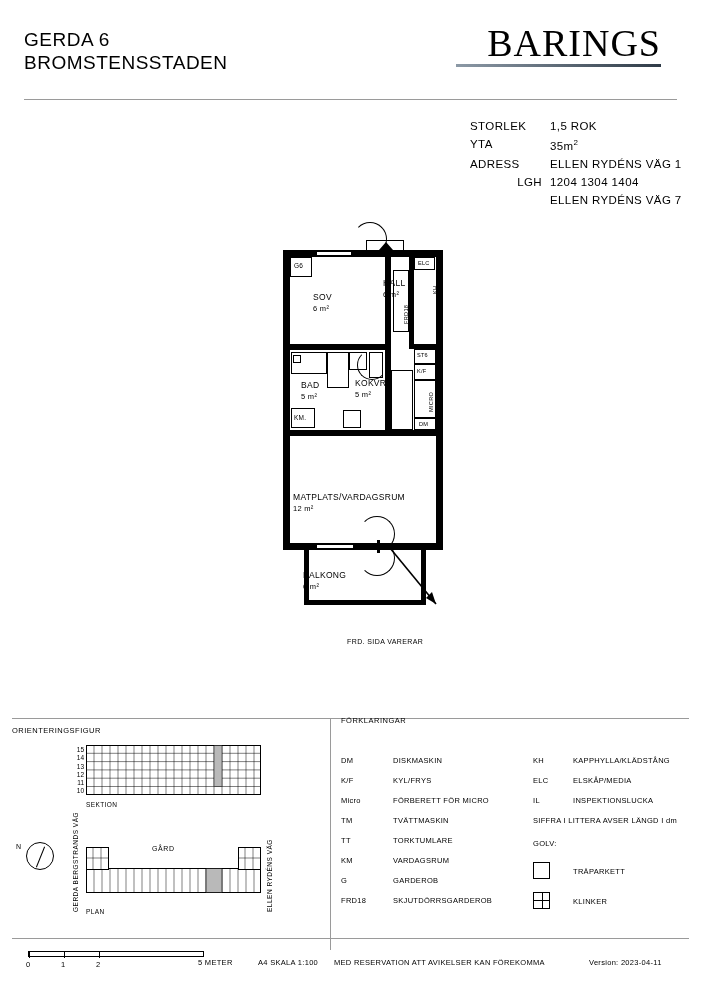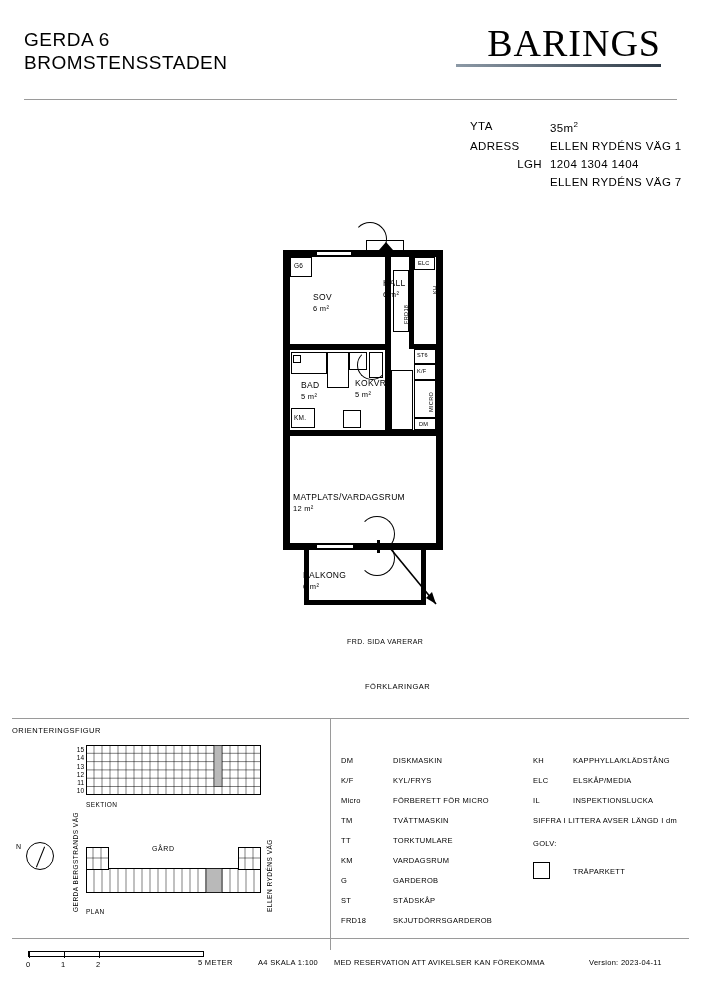--- a/index.html
+++ b/index.html
@@ -91,20 +91,24 @@
     <div class="brand">
       <div class="brand-name">BARINGS</div>
       <div class="brand-rule"></div>
     </div>
   </div>
   <div class="hrule"></div>
 
   <div class="facts">
     <table>
       <tbody>
+          <tr>
+        <td class="lbl">STORLEK</td>
+        <td class="val">1,5 ROK</td>
+      </tr>
       <tr>
         <td class="lbl">YTA</td>
         <td class="val">35m<sup>2</sup></td>
       </tr>
       <tr>
         <td class="lbl">ADRESS</td>
         <td class="val">ELLEN RYDÉNS VÄG 1</td>
       </tr>
       <tr>
         <td class="lbl right">LGH</td>
@@ -223,21 +227,21 @@
     </div>
   </div>
 
   <div class="note" style="left:347px; top:638px;">FRD. SIDA VARERAR</div>
 
   <div class="sep" style="left:12px; top:718px; width:677px;"></div>
   <div class="vsep" style="left:330px; top:718px; height:232px;"></div>
   <div class="sep" style="left:12px; top:938px; width:677px;"></div>
 
   <div class="sechead" style="left:12px; top:726px;">ORIENTERINGSFIGUR</div>
-  <div class="sechead" style="left:341px; top:682px;margin-left:24px;">FÖRKLARINGAR</div>
+  <div class="sechead" style="left:341px; top:716px;">FÖRKLARINGAR</div>
 
   <div class="orient">
 
     <div style="position:absolute; left:72px; top:746px; font-size:6.5px; line-height:8.3px; text-align:right; width:12px;">
       <div>15</div>
       <div>14</div>
       <div>13</div>
       <div>12</div>
       <div>11</div>
       <div>10</div>
@@ -350,24 +354,20 @@
       </div>
     <div class="row">
         <div class="k">KM</div>
         <div class="v">VARDAGSRUM</div>
       </div>
     <div class="row">
         <div class="k">G</div>
         <div class="v">GARDEROB</div>
       </div>
     <div class="row">
-        <div class="k">ST</div>
-        <div class="v">STÄDSKÅP</div>
-      </div>
-    <div class="row">
         <div class="k">FRD18</div>
         <div class="v">SKJUTDÖRRSGARDEROB</div>
       </div>
   </div>
 
   <div class="legend" style="left:533px; top:750px; width:160px;">
     <div class="row">
         <div class="k" style="width:40px;">KH</div>
         <div class="v">KAPPHYLLA/KLÄDSTÅNG</div>
       </div>
@@ -381,20 +381,24 @@
       </div>
     <div class="row">
         <div>SIFFRA I LITTERA AVSER LÄNGD I dm</div>
       </div>
     <div class="row" style="height:26px;">
         <div>GOLV:</div>
       </div>
     <div class="row" style="height:30px;">
       <div class="k" style="width:40px;"><span class="swatch"></span></div>
       <div class="v">TRÄPARKETT</div>
+    </div>
+    <div class="row" style="height:30px;">
+      <div class="k" style="width:40px;"><span class="swatch klinker"></span></div>
+      <div class="v">KLINKER</div>
     </div>
   </div>
 
   <div class="scalebar" style="left:28px; top:951px; width:176px;">
     <div style="position:absolute; left:0; top:0; width:1px; height:6px; background:#000;"></div>
     <div style="position:absolute; left:35px; top:0; width:1px; height:6px; background:#000;"></div>
     <div style="position:absolute; left:70px; top:0; width:1px; height:6px; background:#000;"></div>
   </div>
   <div class="scale" style="left:26px; top:960px;">0</div>
   <div class="scale" style="left:61px; top:960px;">1</div>

